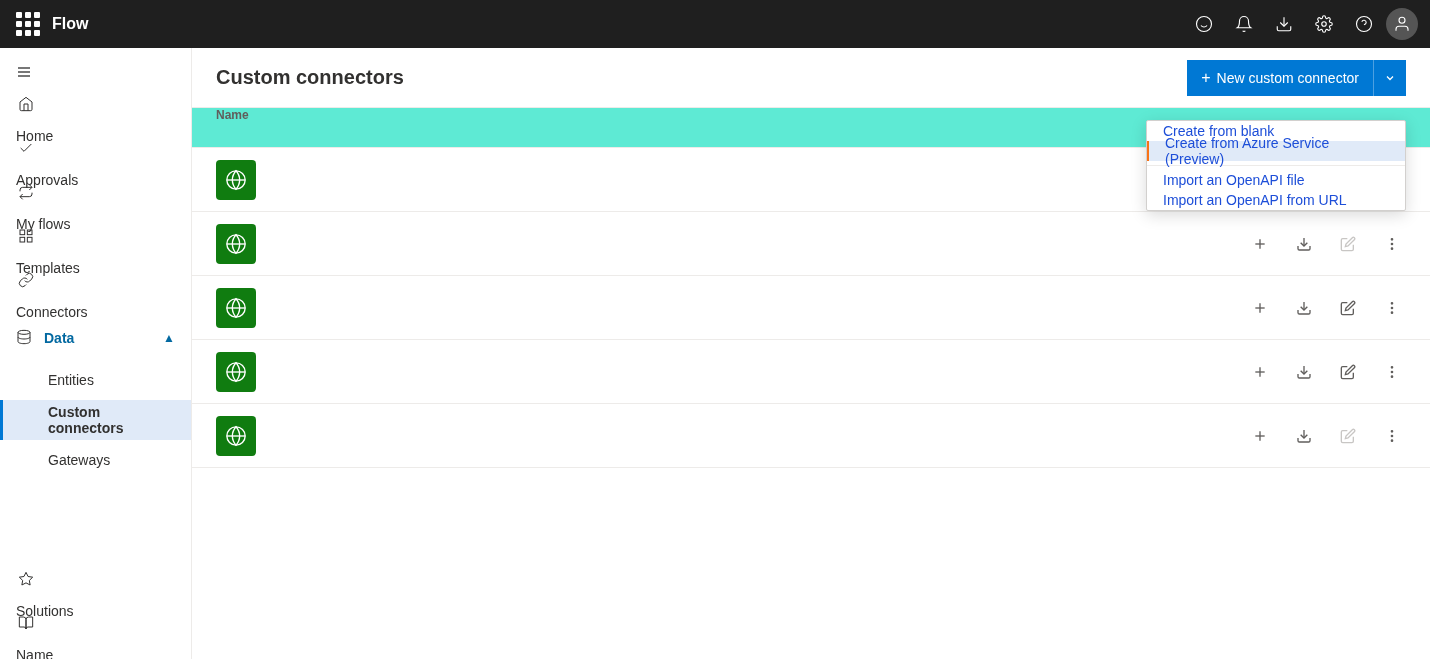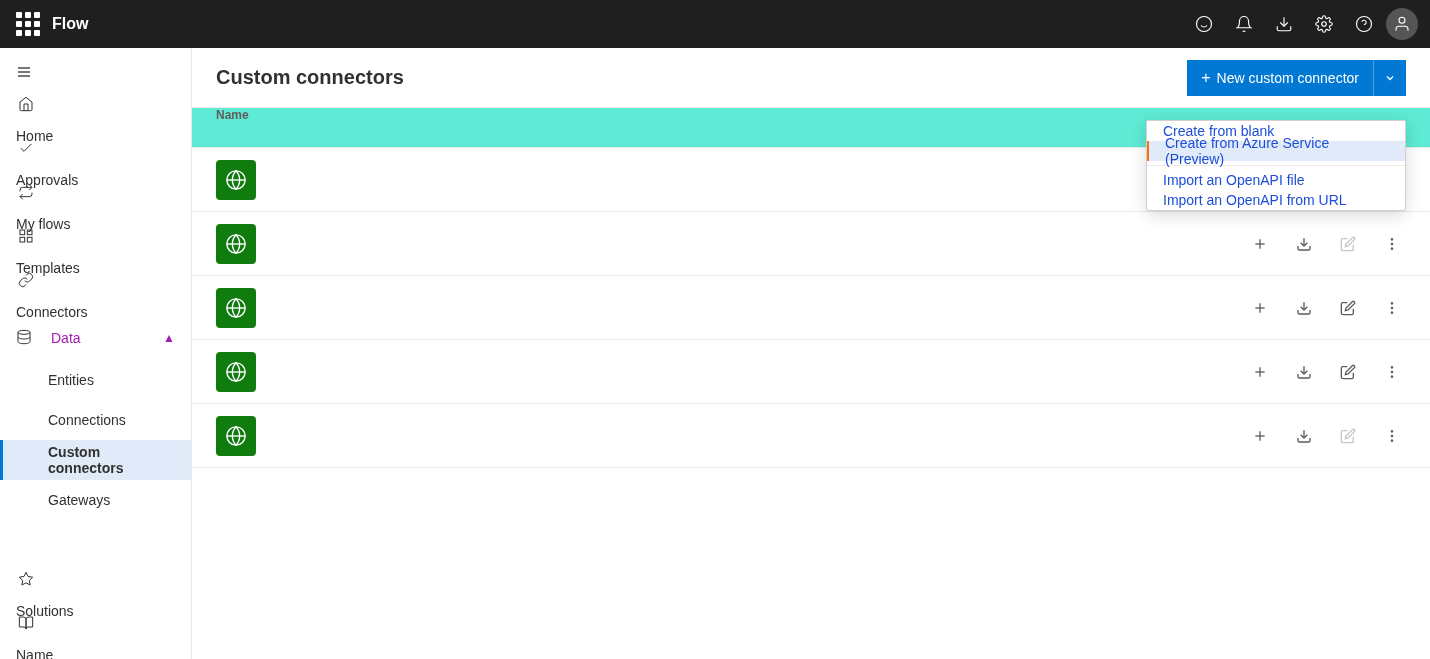--- a/index.html
+++ b/index.html
@@ -67,22 +67,22 @@
       cursor: pointer; font-size: 14px; color: #323130; position: relative;
     }
     .sidebar-sub-item.active {
       background: #e0eaf8; font-weight: 600;
     }
     .sidebar-sub-item.active::before {
       content: ''; position: absolute; left: 0; top: 0; bottom: 0; width: 3px;
       background: #0078d4;
     }
     .sidebar-data-header {
-      height: 44px; display: flex; align-items: center; padding: 0 16px; gap: 19px;
-      cursor: pointer; font-size: 14px; color: #a21caf; font-weight: 400;
+      height: 44px; display: flex; align-items: center; padding: 0 16px; gap: 12px;
+      cursor: pointer; font-size: 14px; color: #0369a1; font-weight: 700;
     }
     .chevron { font-size: 12px; margin-left: auto; }
     .sidebar-spacer { flex: 1; }
 
     
     .content {
       flex: 1; display: flex; flex-direction: column; position: relative; overflow: hidden;
     }
     .content-header {
       height: 60px; border-bottom: 1px solid #edebe9;
@@ -286,23 +286,20 @@
           </svg>
       </span>
       <span>Data</span>
       <span class="chevron">▲</span>
     </div>
 
     <div class="sidebar-section">
       <div class="sidebar-sub-item">
         <span>Entities</span>
       </div>
-      <div class="sidebar-sub-item">
-        <span>Connections</span>
-      </div>
       <div class="sidebar-sub-item active">
         <span>Custom connectors</span>
       </div>
       <div class="sidebar-sub-item">
         <span>Gateways</span>
       </div>
     </div>
 
     <div class="sidebar-spacer"></div>
 

